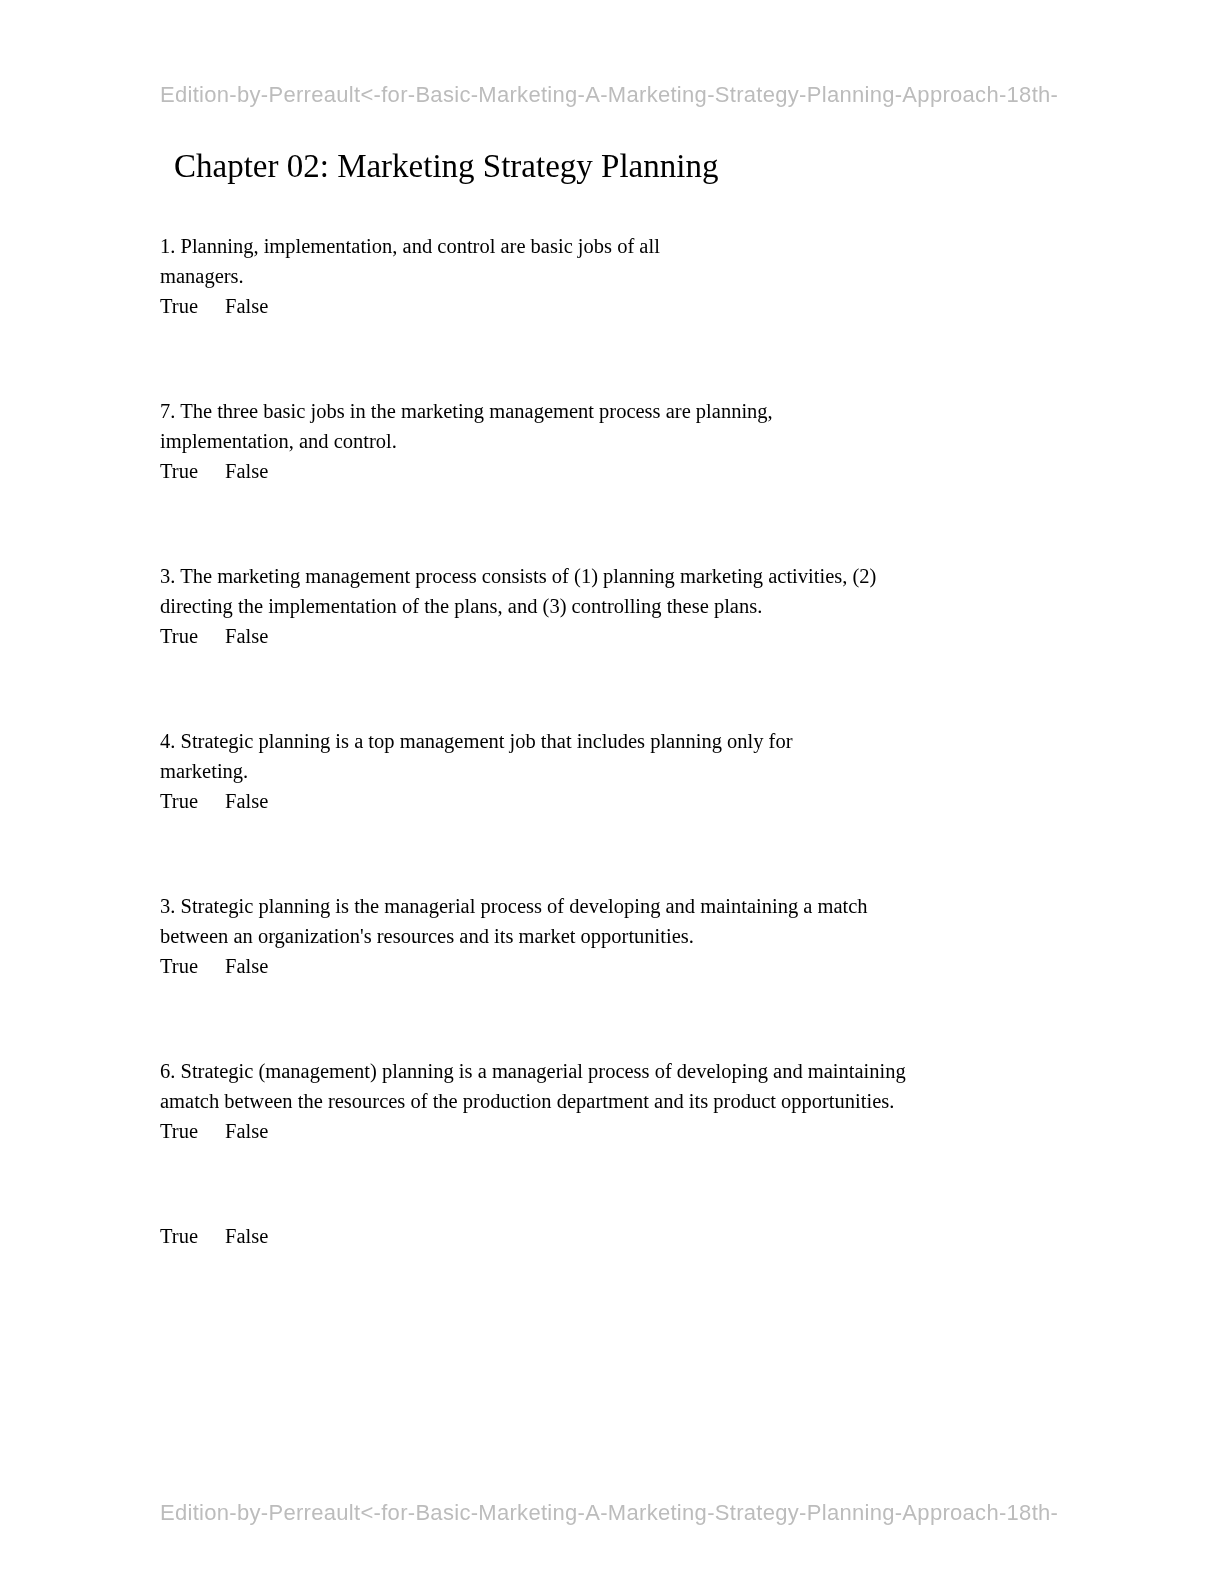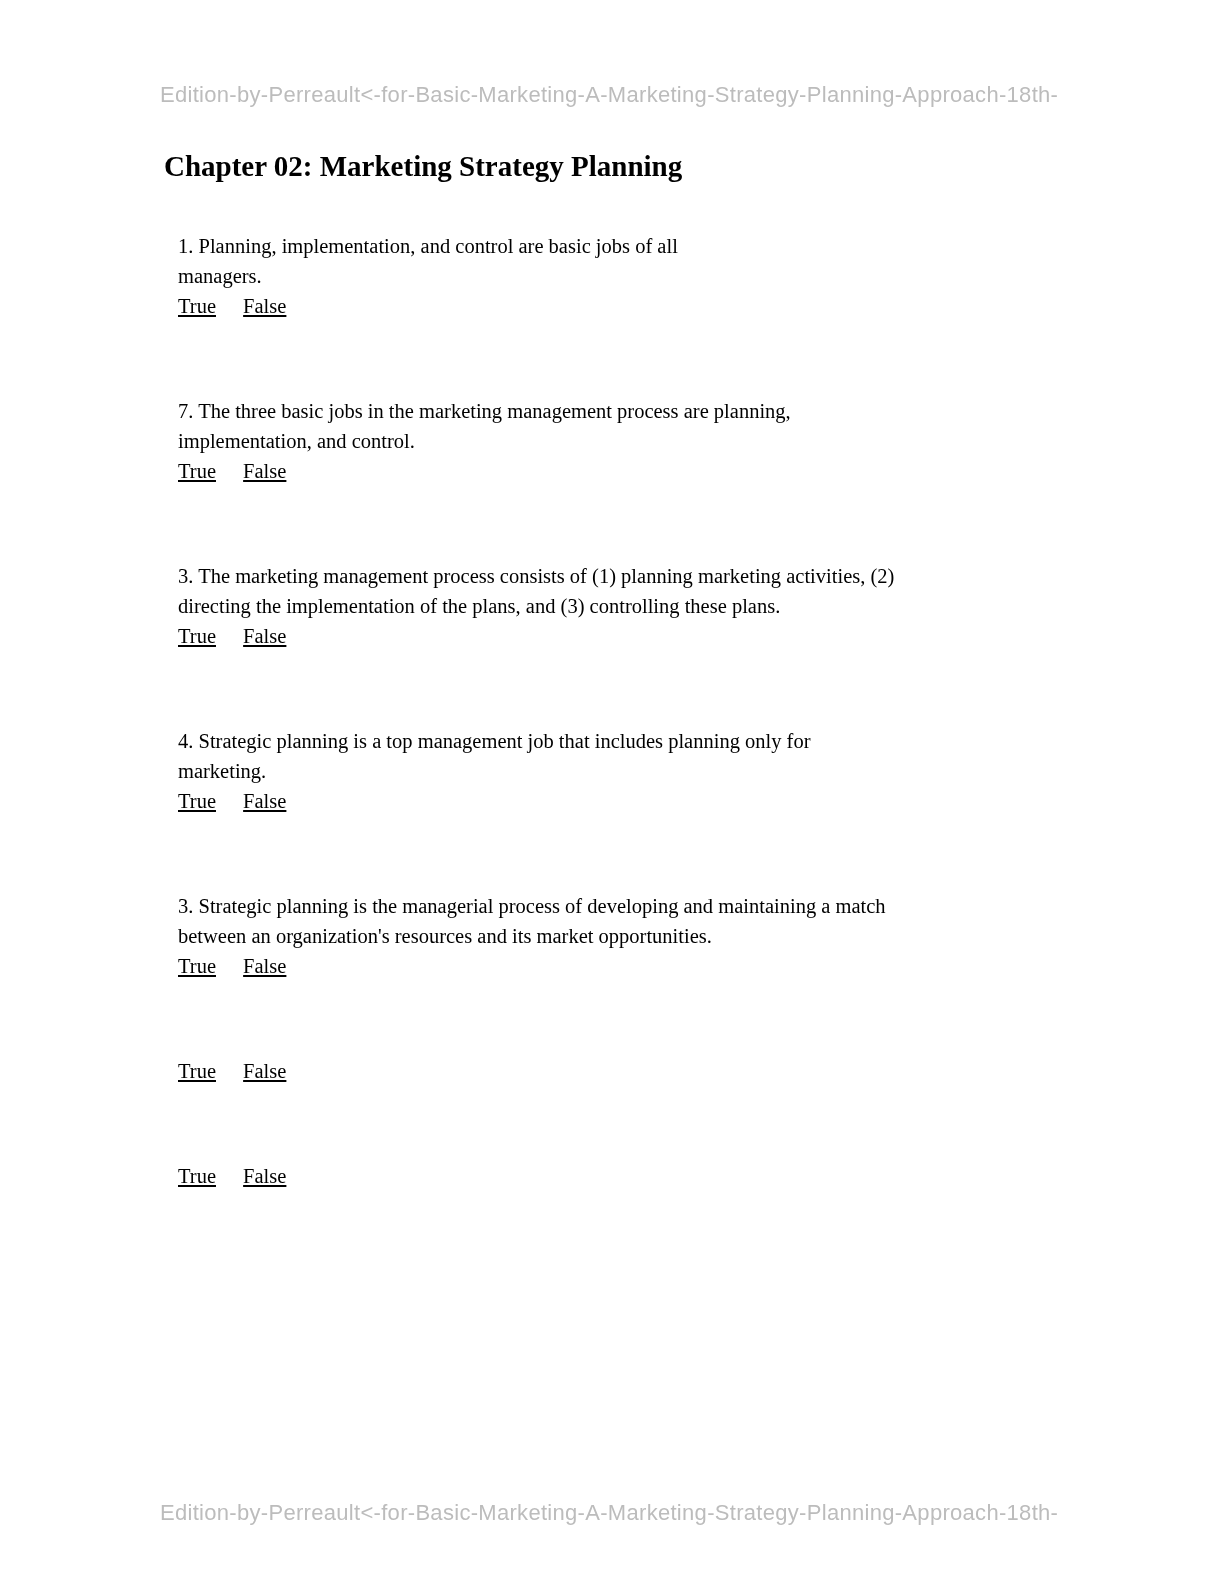--- a/index.html
+++ b/index.html
@@ -27,46 +27,46 @@
     letter-spacing: 0.3px;
     white-space: nowrap;
   }
   .footer {
     position: absolute;
     left: 160px;
     bottom: 58px;
   }
   .doc-title {
     margin-top: 42px;
-    margin-left: 4px;
-    font-size: 29px;
+    margin-left: 14px;
+    font-size: 33px;
     line-height: 33px;
-    font-weight: bold;
+    font-weight: normal;
   }
   .section-heading {
     margin-top: 50px;
     margin-left: 12px;
     font-size: 17px;
     line-height: 20px;
     font-weight: bold;
   }
   .questions {
     margin-top: 48px;
-    margin-left: 18px;
+    margin-left: 0;
   }
   .question {
     margin-bottom: 75px;
     font-size: 20.5px;
     line-height: 30px;
   }
   .question-text {
     white-space: pre-line;
   }
   .tf-row { }
-  .tf-option { display: inline-block; text-decoration: underline; }
+  .tf-option { display: inline-block; }
   .tf-true { margin-right: 22px; }
 </style>
 </head>
 <body>
 
 <div class="page">
 
   <div class="running-head header">Edition-by-Perreault&lt;-for-Basic-Marketing-A-Marketing-Strategy-Planning-Approach-18th-</div>
 
   <h1 class="doc-title">Chapter 02: Marketing Strategy Planning</h1>
@@ -113,20 +113,22 @@
     <div class="question">
       <div class="question-text">3. Strategic planning is the managerial process of developing and maintaining a match
 between an organization's resources and its market opportunities.</div>
       <div class="tf-row">
         <span class="tf-option tf-true">True</span>
         <span class="tf-option">False</span>
       </div>
     </div>
 
     <div class="question">
+      <div class="question-text">6. Strategic (management) planning is a managerial process of developing and maintaining
+amatch between the resources of the production department and its product opportunities.</div>
       <div class="tf-row">
         <span class="tf-option tf-true">True</span>
         <span class="tf-option">False</span>
       </div>
     </div>
 
     <div class="question">
       <div class="tf-row">
         <span class="tf-option tf-true">True</span>
         <span class="tf-option">False</span>

